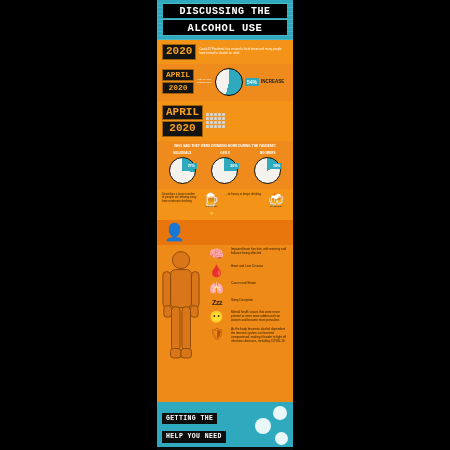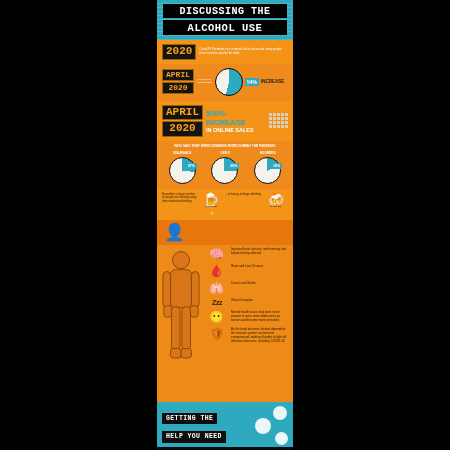--- a/index.html
+++ b/index.html
@@ -152,24 +152,20 @@
         <div class="pie" style="background: conic-gradient(rgb(47, 169, 189) 0deg, rgb(47, 169, 189) 54%, rgb(244, 242, 236) 54%, rgb(244, 242, 236) 100%);"></div>
         <div class="pct">54%</div>
         <div class="incr">INCREASE</div>
       </div>
     </div>
 
     <div class="sec orange sapril">
       <div class="ybx">
         <div class="yearbox">APRIL</div>
         <div class="yearbox">2020</div>
-      </div>
-      <div style="flex:1;">
-        <div class="bigpct">500% INCREASE</div>
-        <div class="bigsub">IN ONLINE SALES</div>
       </div>
       <div class="cartgrid">
         <i></i>
           <i></i>
           <i></i>
           <i></i>
           <i></i>
         <i></i>
           <i></i>
           <i></i>

